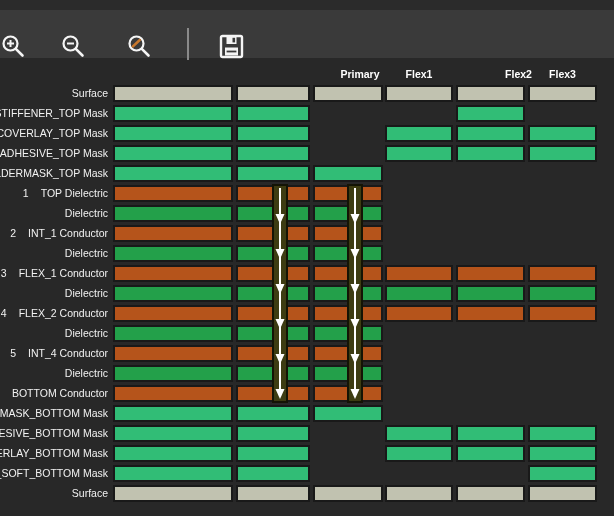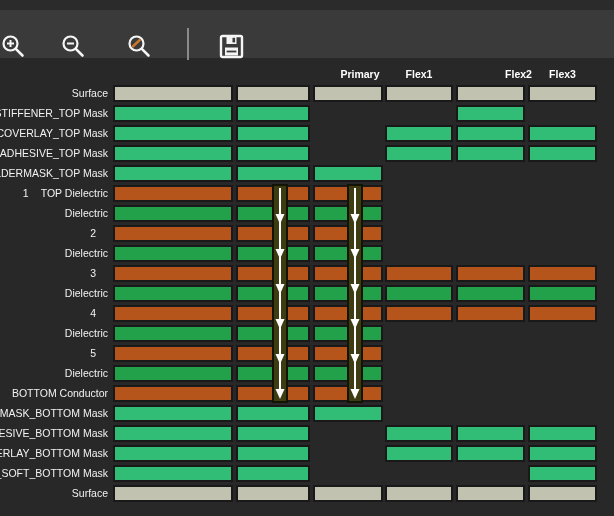--- a/index.html
+++ b/index.html
@@ -110,65 +110,69 @@
       <div class="cell" style="left:236px;top:185px;width:74px;background:#b5541b"></div>
       <div class="cell" style="left:313px;top:185px;width:70px;background:#b5541b"></div>
       <div class="rowlabel" style="top:205px">
         <span>Dielectric</span>
       </div>
       <div class="cell" style="left:113px;top:205px;width:120px;background:#23a04a"></div>
       <div class="cell" style="left:236px;top:205px;width:74px;background:#23a04a"></div>
       <div class="cell" style="left:313px;top:205px;width:70px;background:#23a04a"></div>
       <div class="rowlabel" style="top:225px">
         <span class="num">2</span>
+        <span>INT_1 Conductor</span>
       </div>
       <div class="cell" style="left:113px;top:225px;width:120px;background:#b5541b"></div>
       <div class="cell" style="left:236px;top:225px;width:74px;background:#b5541b"></div>
       <div class="cell" style="left:313px;top:225px;width:70px;background:#b5541b"></div>
       <div class="rowlabel" style="top:245px">
         <span>Dielectric</span>
       </div>
       <div class="cell" style="left:113px;top:245px;width:120px;background:#23a04a"></div>
       <div class="cell" style="left:236px;top:245px;width:74px;background:#23a04a"></div>
       <div class="cell" style="left:313px;top:245px;width:70px;background:#23a04a"></div>
       <div class="rowlabel" style="top:265px">
         <span class="num">3</span>
+        <span>FLEX_1 Conductor</span>
       </div>
       <div class="cell" style="left:113px;top:265px;width:120px;background:#b5541b"></div>
       <div class="cell" style="left:236px;top:265px;width:74px;background:#b5541b"></div>
       <div class="cell" style="left:313px;top:265px;width:70px;background:#b5541b"></div>
       <div class="cell" style="left:385px;top:265px;width:68px;background:#b5541b"></div>
       <div class="cell" style="left:456px;top:265px;width:69px;background:#b5541b"></div>
       <div class="cell" style="left:528px;top:265px;width:69px;background:#b5541b"></div>
       <div class="rowlabel" style="top:285px">
         <span>Dielectric</span>
       </div>
       <div class="cell" style="left:113px;top:285px;width:120px;background:#23a04a"></div>
       <div class="cell" style="left:236px;top:285px;width:74px;background:#23a04a"></div>
       <div class="cell" style="left:313px;top:285px;width:70px;background:#23a04a"></div>
       <div class="cell" style="left:385px;top:285px;width:68px;background:#23a04a"></div>
       <div class="cell" style="left:456px;top:285px;width:69px;background:#23a04a"></div>
       <div class="cell" style="left:528px;top:285px;width:69px;background:#23a04a"></div>
       <div class="rowlabel" style="top:305px">
         <span class="num">4</span>
+        <span>FLEX_2 Conductor</span>
       </div>
       <div class="cell" style="left:113px;top:305px;width:120px;background:#b5541b"></div>
       <div class="cell" style="left:236px;top:305px;width:74px;background:#b5541b"></div>
       <div class="cell" style="left:313px;top:305px;width:70px;background:#b5541b"></div>
       <div class="cell" style="left:385px;top:305px;width:68px;background:#b5541b"></div>
       <div class="cell" style="left:456px;top:305px;width:69px;background:#b5541b"></div>
       <div class="cell" style="left:528px;top:305px;width:69px;background:#b5541b"></div>
       <div class="rowlabel" style="top:325px">
         <span>Dielectric</span>
       </div>
       <div class="cell" style="left:113px;top:325px;width:120px;background:#23a04a"></div>
       <div class="cell" style="left:236px;top:325px;width:74px;background:#23a04a"></div>
       <div class="cell" style="left:313px;top:325px;width:70px;background:#23a04a"></div>
       <div class="rowlabel" style="top:345px">
         <span class="num">5</span>
+        <span>INT_4 Conductor</span>
       </div>
       <div class="cell" style="left:113px;top:345px;width:120px;background:#b5541b"></div>
       <div class="cell" style="left:236px;top:345px;width:74px;background:#b5541b"></div>
       <div class="cell" style="left:313px;top:345px;width:70px;background:#b5541b"></div>
       <div class="rowlabel" style="top:365px">
         <span>Dielectric</span>
       </div>
       <div class="cell" style="left:113px;top:365px;width:120px;background:#23a04a"></div>
       <div class="cell" style="left:236px;top:365px;width:74px;background:#23a04a"></div>
       <div class="cell" style="left:313px;top:365px;width:70px;background:#23a04a"></div>

